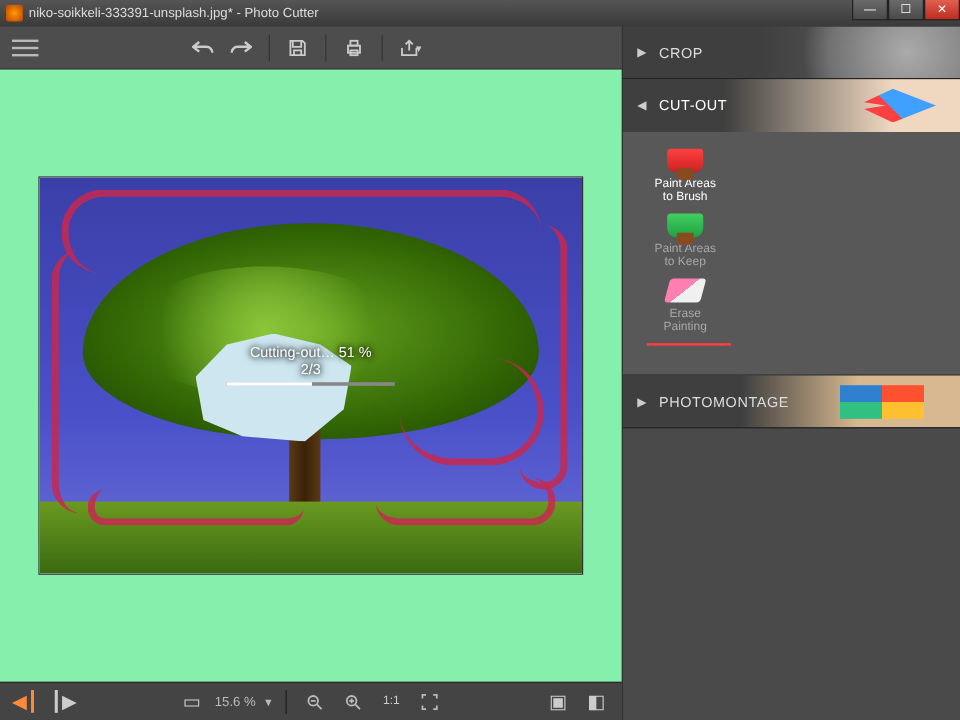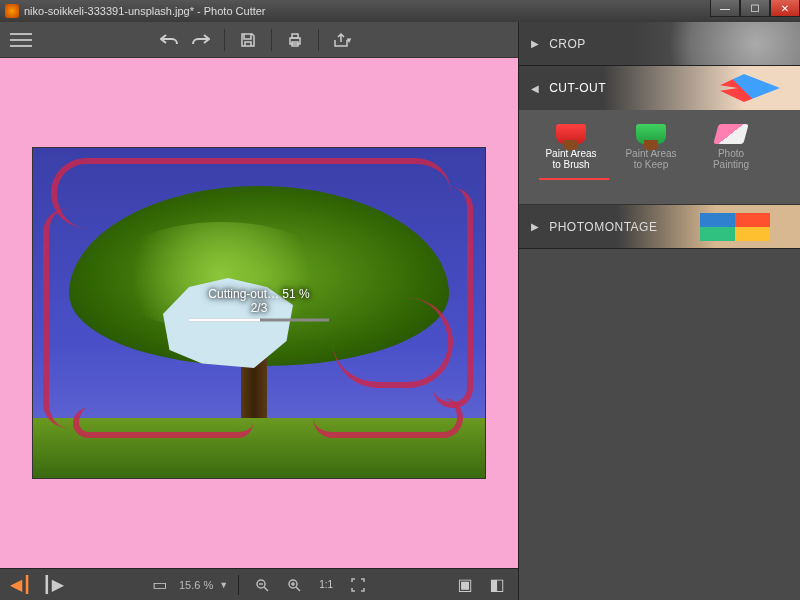--- a/index.html
+++ b/index.html
@@ -11,21 +11,21 @@
   .win-btn { width: 30px; height: 18px; margin-top: -1px; display: flex; align-items: center; justify-content: center; font-size: 10px; border: 1px solid #222; background: linear-gradient(#6a6a6a,#4a4a4a); color: #fff; }
   .win-btn.close { background: linear-gradient(#e06050,#c02b1e); }
   .app-body { display: flex; height: 578px; }
   .left-pane { flex: 1; display: flex; flex-direction: column; background: #5a5a5a; border-right: 1px solid #222; }
   .toolbar { height: 36px; background: #4d4d4d; display: flex; align-items: center; padding: 0 8px; gap: 6px; border-bottom: 1px solid #333; }
   .hamburger { width: 26px; height: 20px; display:flex; flex-direction:column; justify-content:space-between; padding:3px 2px; cursor:pointer;}
   .hamburger span{height:2px;background:#bbb;}
   .toolbar-spacer { width: 110px; }
   .tool-icon { width: 26px; height: 26px; display:flex; align-items:center; justify-content:center; color:#ccc; font-size:16px; border-radius:3px; cursor:pointer;}
   .tool-sep { width:1px; height:22px; background:#333; margin:0 4px;}
-  .canvas-area { flex:1; display:flex; align-items:center; justify-content:center; background:#f9a8d4; position:relative; padding:20px 33px; }
+  .canvas-area { flex:1; display:flex; align-items:center; justify-content:center; background:#86efac; position:relative; padding:20px 33px; }
   .canvas-frame { width: 452px; height: 330px; background:#fff; position:relative; box-shadow:0 0 0 1px #333; overflow:hidden;}
   .sky { position:absolute; inset:0; background: linear-gradient(#3a3fa8 0%, #4a50c8 60%, #6a70d8 100%); }
   .grass { position:absolute; left:0; right:0; bottom:0; height:60px; background: linear-gradient(#6a9a20,#3a6a10); }
   .trunk { position:absolute; left:46%; bottom:50px; width:26px; height:120px; background: linear-gradient(90deg,#5a3a16,#3a2208,#5a3a16); border-radius:4px; }
   .foliage { position:absolute; left:50%; top:38px; width:380px; height:180px; transform:translateX(-50%); background: radial-gradient(ellipse at 50% 50%, #6aa028 0%, #3a6a10 60%, #24470a 100%); border-radius: 50% 50% 48% 48% / 60% 60% 40% 40%; filter: contrast(1.1);}
   .foliage::before{content:"";position:absolute;left:10%;top:20%;width:60%;height:60%;background:radial-gradient(circle,#8ac040 0%,transparent 70%);border-radius:50%;}
   .cutout-hole { position:absolute; left:130px; top:130px; width:130px; height:90px; background:#cde6f0; clip-path: polygon(0 40%, 20% 10%, 50% 0, 80% 10%, 100% 30%, 95% 70%, 70% 100%, 30% 95%, 5% 80%);}
   .paint-stroke { position:absolute; border:6px solid rgba(200,40,80,0.85); border-radius:50px; background:transparent;}
   .stroke1 { left:18px; top:10px; width:400px; height:70px; border-bottom:none; border-right:none;}
   .stroke2 { left:10px; top:60px; width:50px; height:220px; border-right:none; border-top:none; border-bottom:none;}
@@ -43,21 +43,21 @@
   .panel-header { height:44px; display:flex; align-items:center; padding:0 12px; color:#ddd; font-size:12px; letter-spacing:0.5px; cursor:pointer; position:relative; overflow:hidden;}
   .panel-header.collapsed { background:#3f3f3f; border-bottom:1px solid #222;}
   .panel-header .chev { margin-right:10px; font-size:10px; color:#ccc;}
   .panel-header.crop { background: linear-gradient(90deg,#3f3f3f 40%, #6a6a6a); }
   .panel-header.crop::after{content:"";position:absolute;right:0;top:0;width:150px;height:100%;background:radial-gradient(circle at 70% 50%,#ddd 0, #888 60%, transparent 80%);opacity:0.6;}
   .panel-header.cutout-h { background: linear-gradient(90deg,#3f3f3f 30%, #f0d8c0 80%); color:#fff;}
   .panel-header.cutout-h::after{content:"";position:absolute;right:20px;top:8px;width:60px;height:28px;background:linear-gradient(45deg,#ff4040 40%,#40a0ff 40%);clip-path:polygon(0 40%,40% 0,100% 50%,40% 100%,0 60%,30% 50%);}
   .panel-header.montage { background: linear-gradient(90deg,#3f3f3f 35%, #d8b890 70%); }
   .panel-header.montage::after{content:"";position:absolute;right:30px;top:8px;width:70px;height:28px;background:conic-gradient(#ff5030 0 25%,#ffc030 0 50%,#30c080 0 75%,#3080d0 0);}
   .cutout-panel { background:#585858; padding:10px 12px 16px; border-bottom:1px solid #333;}
-  .tool-row { display:flex; justify-content:flex-start; margin-bottom:6px;}
+  .tool-row { display:flex; justify-content:space-between; margin-bottom:6px;flex-direction:column;}
   .tool-col { width:80px; text-align:center; color:#a8a8a8; font-size:10px; cursor:pointer; padding:4px 0;}
   .tool-col.active { color:#fff;}
   .tool-glyph { width:30px; height:20px; margin:0 auto 4px; position:relative;}
   .brush-red { background:linear-gradient(#ff4040,#cc2020); border-radius:3px 3px 8px 8px;}
   .brush-red::after{content:"";position:absolute;left:8px;bottom:-6px;width:14px;height:10px;background:#8a4a20;border-radius:0 0 4px 4px;}
   .brush-green { background:linear-gradient(#40d060,#20a040); border-radius:3px 3px 8px 8px;}
   .brush-green::after{content:"";position:absolute;left:8px;bottom:-6px;width:14px;height:10px;background:#8a4a20;border-radius:0 0 4px 4px;}
   .eraser { background:linear-gradient(135deg,#ff80b0 50%,#f0f0f0 50%); transform:skewX(-15deg); border-radius:3px;}
   .active-underline { height:2px; width:70px; background:#ff4040; margin:-2px auto 8px;}
   .slider-row { display:flex; align-items:center; margin:10px 0 4px; color:#999; font-size:10px; gap:8px;}
@@ -198,21 +198,21 @@
           <div>Paint Areas</div>
           <div>to Brush</div>
         </div>
         <div class="tool-col">
           <div class="tool-glyph brush-green"></div>
           <div>Paint Areas</div>
           <div>to Keep</div>
         </div>
         <div class="tool-col">
           <div class="tool-glyph eraser"></div>
-          <div>Photo</div>
+          <div>Erase</div>
           <div>Painting</div>
         </div>
       </div>
       <div class="active-underline" style="margin-left:8px"></div>
 
 
 
     </div>
 
     <div class="panel-header collapsed montage">

